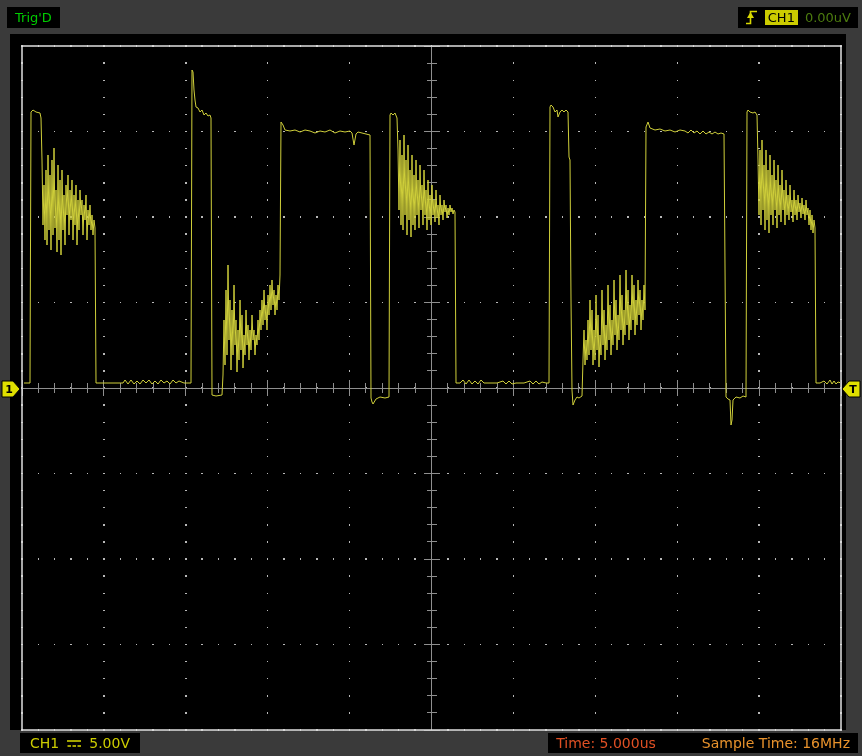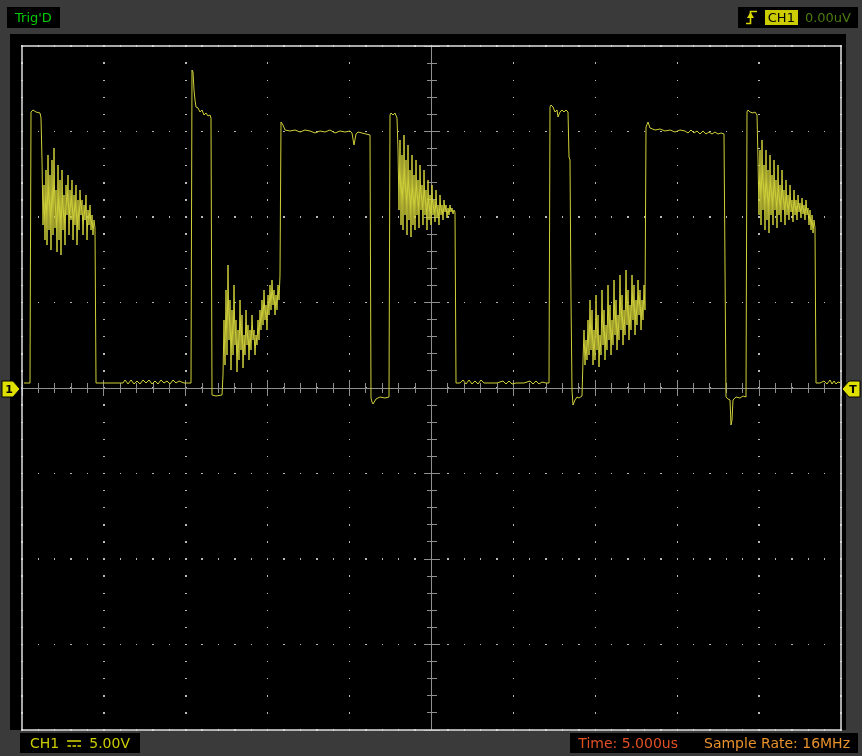--- a/index.html
+++ b/index.html
@@ -31,21 +31,21 @@
   #scope-svg{position:absolute;left:0;top:0;width:862px;height:756px;z-index:5;}
   
   .bottombar{position:absolute;left:0;bottom:0;width:862px;height:26px;}
   .chan-box{
     position:absolute;left:20px;bottom:3px;height:20px;background:#000;
     display:flex;align-items:center;gap:7px;padding:0 10px;
     color:#cccc00;font-size:14px;
   }
   .time-box{
     position:absolute;right:4px;bottom:3px;height:20px;background:#000;
-    display:flex;align-items:center;gap:26px;padding:0 8px;font-size:14px;
+    display:flex;align-items:center;gap:46px;padding:0 8px;font-size:14px;
   }
   .time-val{color:#e05024;}
   .rate-val{color:#e8922c;}
 </style>
 </head>
 <body>
 
 <div class="scope">
 
   <div class="screen"></div>
@@ -1094,17 +1094,17 @@
       <svg width="16" height="11" viewBox="0 0 16 11">
         <line x1="1" y1="3" x2="15" y2="3" stroke="#cccc00" stroke-width="1.6"></line>
         <line x1="1.5" y1="8" x2="5" y2="8" stroke="#cccc00" stroke-width="1.6"></line>
         <line x1="6.5" y1="8" x2="10" y2="8" stroke="#cccc00" stroke-width="1.6"></line>
         <line x1="11.5" y1="8" x2="15" y2="8" stroke="#cccc00" stroke-width="1.6"></line>
       </svg>
       <span>5.00V</span>
     </div>
     <div class="time-box">
       <span class="time-val">Time: 5.000us</span>
-      <span class="rate-val">Sample Rate: 16MHz</span>
+      <span class="rate-val">Sample Time: 16MHz</span>
     </div>
   </div>
 
 </div>
 
 </body></html>

